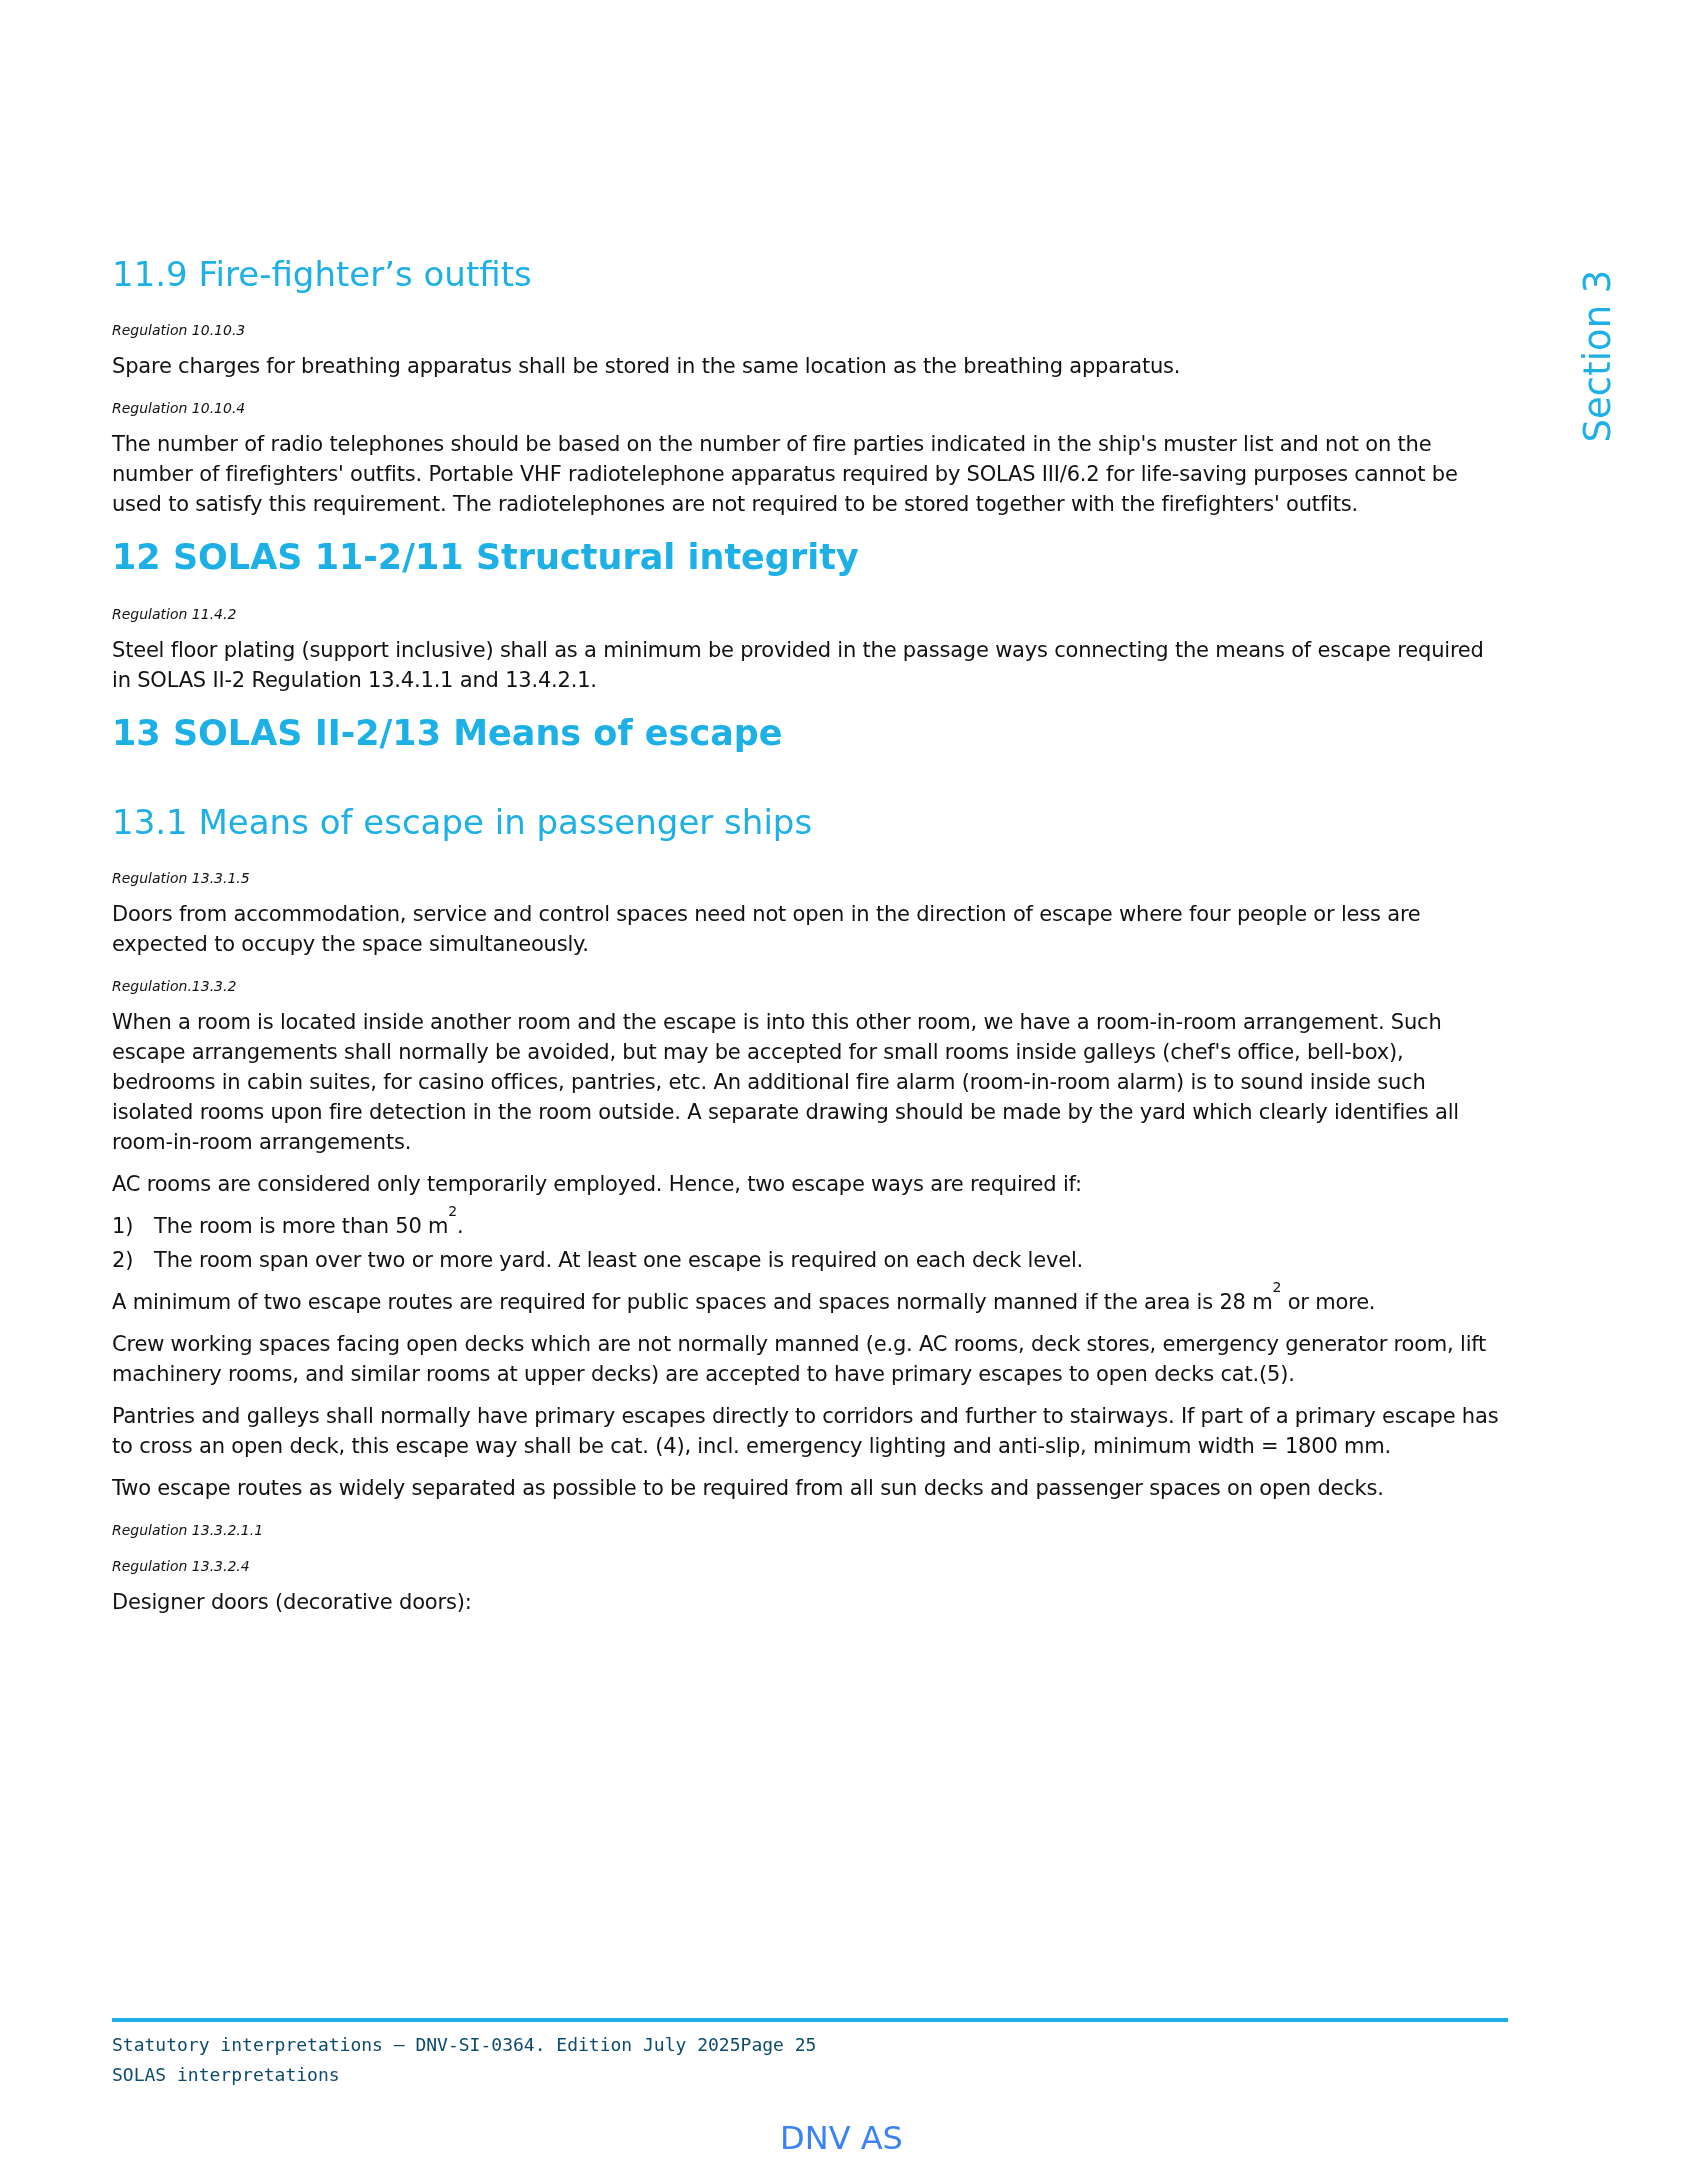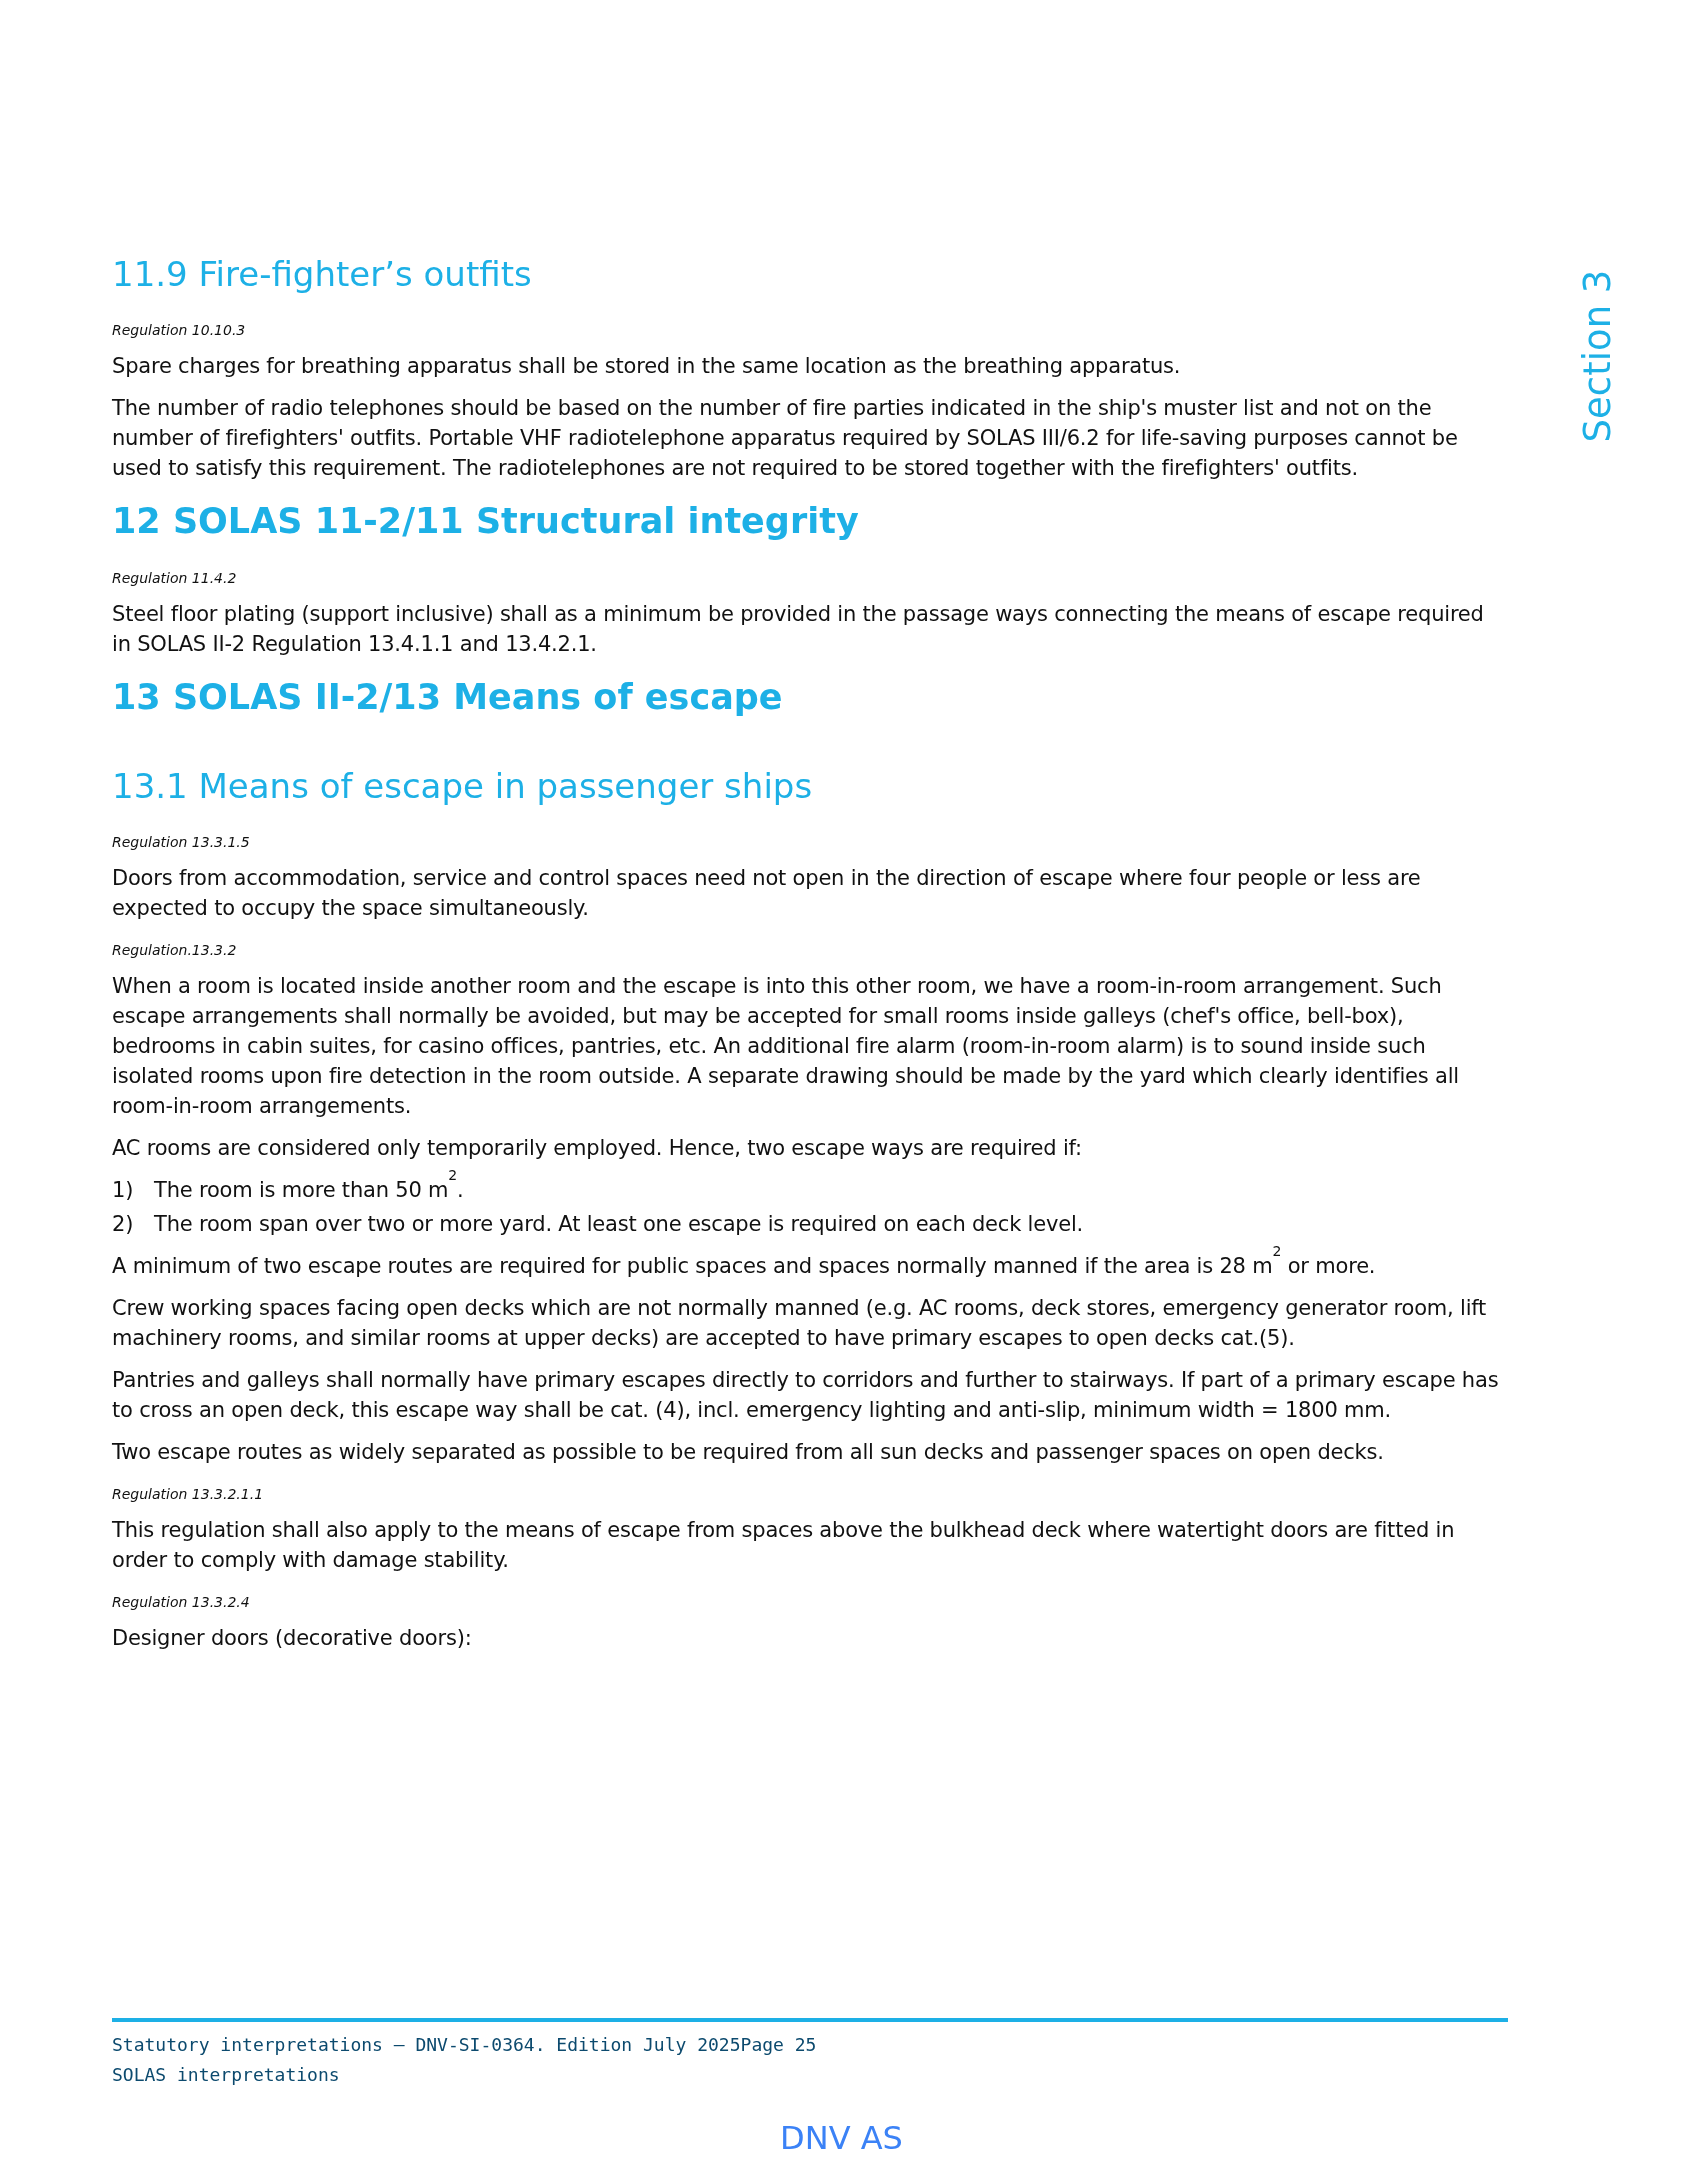--- a/index.html
+++ b/index.html
@@ -110,20 +110,21 @@
 
 <div class="page">
 
   <div class="side-label">Section 3</div>
 
   <main class="content">
 
     <h2 class="sub-h first">11.9 Fire-fighter’s outfits</h2>
     <p class="reg">Regulation 10.10.3</p>
     <p class="body-p">Spare charges for breathing apparatus shall be stored in the same location as the breathing apparatus.</p>
+    <p class="reg">Regulation 10.10.4</p>
     <p class="body-p">The number of radio telephones should be based on the number of fire parties indicated in the ship's muster list and not on the number of firefighters' outfits. Portable VHF radiotelephone apparatus required by SOLAS III/6.2 for life-saving purposes cannot be used to satisfy this requirement. The radiotelephones are not required to be stored together with the firefighters' outfits.</p>
 
     <h2 class="section-h">12 SOLAS 11-2/11 Structural integrity</h2>
     <p class="reg">Regulation 11.4.2</p>
     <p class="body-p">Steel floor plating (support inclusive) shall as a minimum be provided in the passage ways connecting the means of escape required in SOLAS II-2 Regulation 13.4.1.1 and 13.4.2.1.</p>
 
     <h2 class="section-h">13 SOLAS II-2/13 Means of escape</h2>
 
     <h2 class="sub-h">13.1 Means of escape in passenger ships</h2>
     <p class="reg">Regulation 13.3.1.5</p>
@@ -142,21 +143,20 @@
         <span class="li-text">The room span over two or more yard. At least one escape is required on each deck level.</span>
       </li>
     </ol>
 
     <p class="body-p"><span>A minimum of two escape routes are required for public spaces and spaces normally manned if the area is 28 m</span><sup class="sq">2</sup><span> or more.</span></p>
 
     <p class="body-p">Crew working spaces facing open decks which are not normally manned (e.g. AC rooms, deck stores, emergency generator room, lift machinery rooms, and similar rooms at upper decks) are accepted to have primary escapes to open decks cat.(5).</p>
     <p class="body-p">Pantries and galleys shall normally have primary escapes directly to corridors and further to stairways. If part of a primary escape has to cross an open deck, this escape way shall be cat. (4), incl. emergency lighting and anti-slip, minimum width = 1800 mm.</p>
     <p class="body-p">Two escape routes as widely separated as possible to be required from all sun decks and passenger spaces on open decks.</p>
     <p class="reg">Regulation 13.3.2.1.1</p>
-    <p class="body-p">This regulation shall also apply to the means of escape from spaces above the bulkhead deck where watertight doors are fitted in order to comply with damage stability.</p>
     <p class="reg">Regulation 13.3.2.4</p>
     <p class="body-p">Designer doors (decorative doors):</p>
 
   </main>
 
   <div class="footer-rule"></div>
 
   <div class="footer-row">
     <div class="footer-left">
       <div>Statutory interpretations — DNV-SI-0364. Edition July 2025</div>

